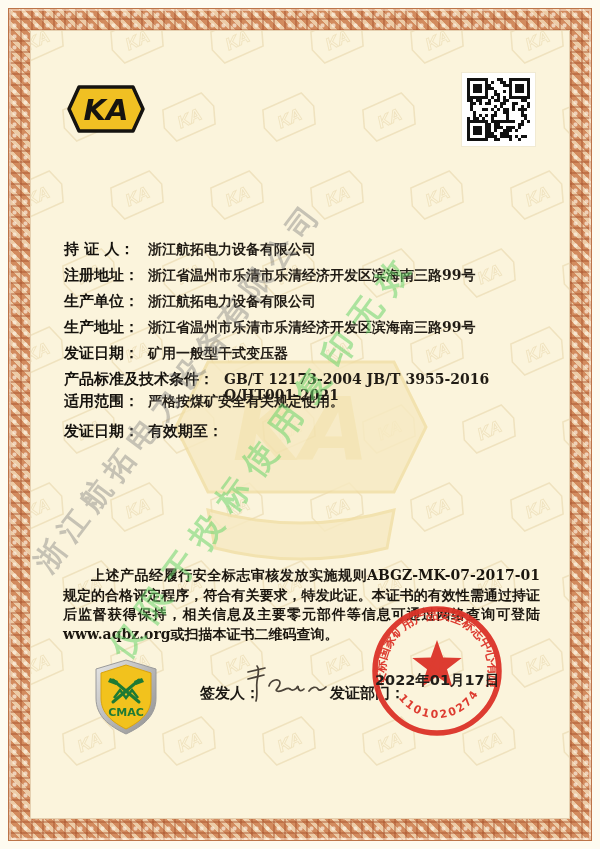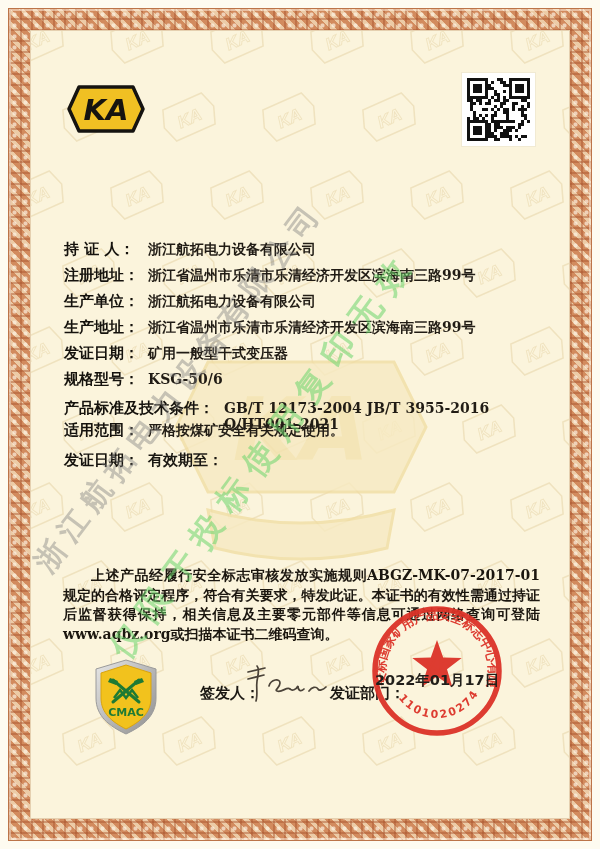--- a/index.html
+++ b/index.html
@@ -586,24 +586,20 @@
         <span class="val">浙江航拓电力设备有限公司</span>
       </div>
       <div class="frow">
         <span class="lbl">生产地址：</span>
         <span class="val">浙江省温州市乐清市乐清经济开发区滨海南三路99号</span>
       </div>
       <div class="frow">
         <span class="lbl">发证日期：</span>
         <span class="val">矿用一般型干式变压器</span>
       </div>
-      <div class="frow gap-lg">
-        <span class="lbl">规格型号：</span>
-        <span class="val">KSG-50/6</span>
-      </div>
       <div class="frow wide gap-sm">
         <span class="lbl">产品标准及技术条件：</span>
         <span class="val">GB/T 12173-2004 JB/T 3955-2016 Q/HT001-2021</span>
       </div>
       <div class="frow">
         <span class="lbl">适用范围：</span>
         <span class="val">严格按煤矿安全有关规定使用。</span>
       </div>
       <div class="frow validity">
         <span class="lbl">发证日期：</span>

